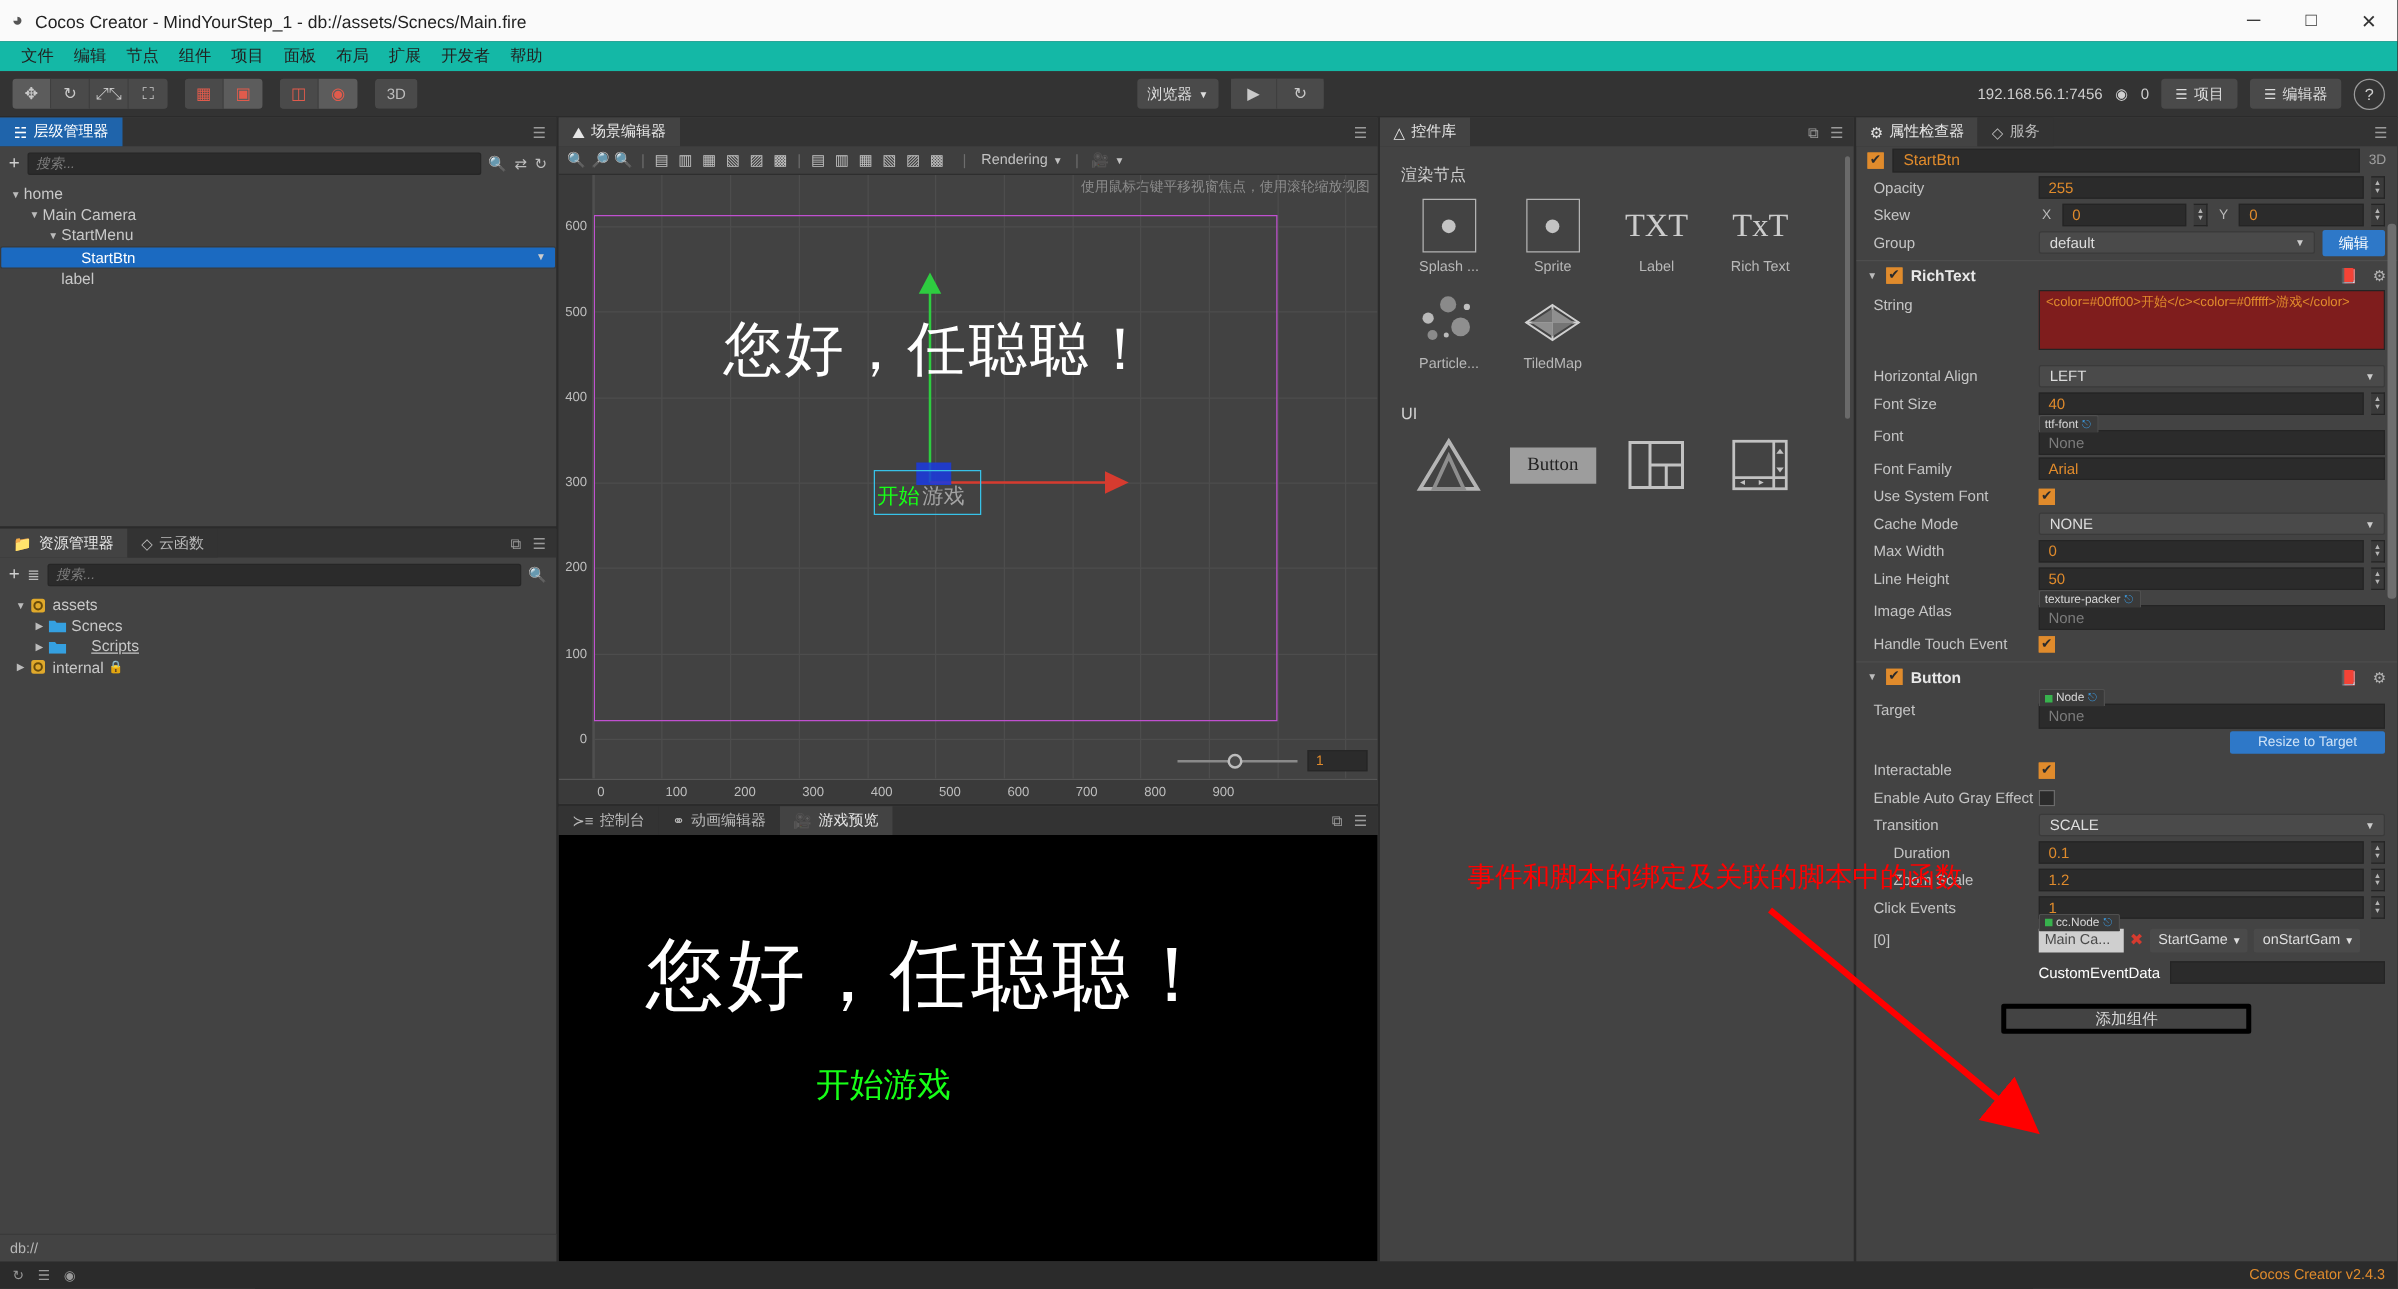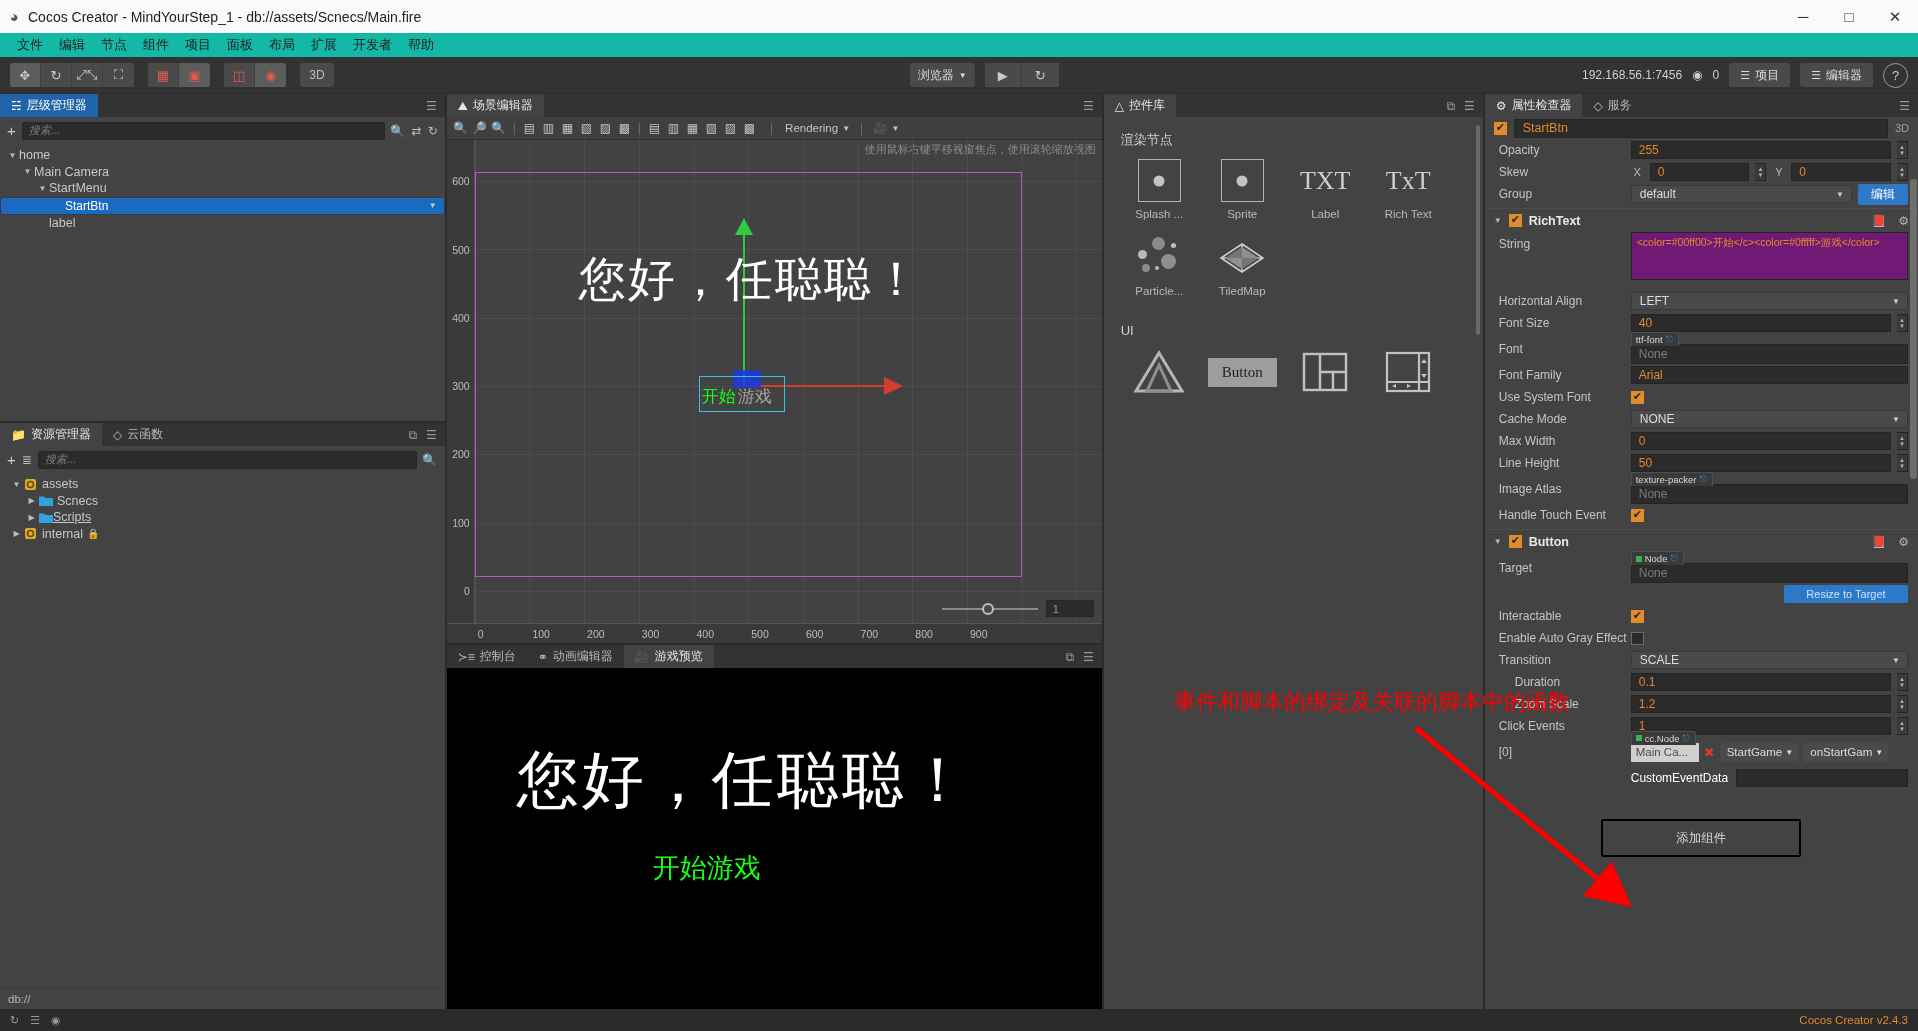--- a/index.html
+++ b/index.html
@@ -160,32 +160,32 @@
   .comphdr .tri{ font-size:8px; color:#bbb; }
   .comphdr .right{ margin-left:auto; display:flex; gap:12px; color:#b5b5b5; font-size:12px;}
   .assetfield{ flex:1; position:relative; }
   .assettag{ position:absolute; top:-12px; left:0; background:#3a3a3a; border:1px solid #4f4f4f;
              border-bottom:none; font-size:9.5px; color:#d8d8d8; padding:1px 5px 1px 4px;
              display:flex; align-items:center; gap:3px; border-radius:2px 2px 0 0;}
   .assettag .gsq{ width:6px;height:6px;background:#37b24d;display:inline-block;}
   .assettag .lnk{ color:#3b9ae0; font-size:9px;}
   .assetbox{ height:20px; background:#2b2b2b; border:1px solid #242424; color:#7c7c7c;
              font-size:12px; display:flex; align-items:center; padding-left:7px;}
-  .stringbox{ flex:1; height:48px; background:#701a75; border:1px solid #242424; color:#e08b2c;
+  .stringbox{ flex:1; height:48px; background:#7f1d1d; border:1px solid #242424; color:#e08b2c;
               font-size:10.5px; padding:3px 5px; line-height:13px; word-break:break-all; position:relative;}
   .resizebtn{ background:#2e78c8; color:#cfe3f7; font-size:11px; padding:3px 0; border-radius:2px;
               width:124px; text-align:center; }
   .evrow{ display:flex; align-items:center; gap:5px; }
   .nodepick{ width:68px; height:19px; background:#cfcfcf; color:#4a4a4a; font-size:11.5px;
              display:flex; align-items:center; padding-left:5px; }
   .xdel{ color:#d63b2f; font-size:13px; font-weight:bold; }
   .minisel{ height:19px; background:#4a4a4a; border-radius:2px; color:#ddd; font-size:11.5px;
             display:flex; align-items:center; padding:0 16px 0 7px; position:relative; }
   .minisel:after{ content:"\25BC"; position:absolute; right:5px; font-size:8px; }
-  .addcomp{ margin:30px auto 0; width:200px; height:38px; border:2px solid #000000; color:#d8d8d8;
+  .addcomp{ margin:14px auto 0; width:200px; height:24px; border:4px solid #000000; color:#d8d8d8;
             font-size:12.5px; display:flex; align-items:center; justify-content:center; border-radius:2px;}
   .vscroll{ position:absolute; right:1px; top:40px; width:7px; height:300px; background:#6e6e6e; border-radius:3px;}
 
   
   .annot{ position:absolute; color:#ff0000; font-size:22px; white-space:nowrap; z-index:40;
           font-family:"DejaVu Sans",sans-serif; }
   .arrowsvg{ position:absolute; z-index:40; pointer-events:none; }
 
   
   .dbbar{ height:22px; background:#434343; display:flex; align-items:center; padding-left:8px;
@@ -359,21 +359,21 @@
               </span>
               <span style="margin-left: 4px;">Scnecs</span>
             </div>
             <div class="trow" style="padding-left: 25px;">
               <span class="caret">▶</span>
               <span class="ficon">
                 <svg width="14" height="11" viewBox="0 0 14 11">
                   <path d="M0 1.5h5l1.3 1.6H14V11H0z" fill="#35a0e0"></path>
                 </svg>
               </span>
-              <span style="margin-left: 0; text-decoration: underline;">Scripts</span>
+              <span style="margin-left: 20px; text-decoration: underline;">Scripts</span>
             </div>
             <div class="trow" style="padding-left: 10px;">
               <span class="caret">▶</span>
               <span class="ficon">
                 <svg width="13" height="13" viewBox="0 0 13 13">
                   <rect x="1" y="1" width="11" height="11" rx="2" fill="#e0a92b"></rect>
                   <circle cx="6.5" cy="6.5" r="3" fill="none" stroke="#6a4c0a" stroke-width="1.6"></circle>
                 </svg>
               </span>
               <span style="margin-left: 4px;">internal</span>

